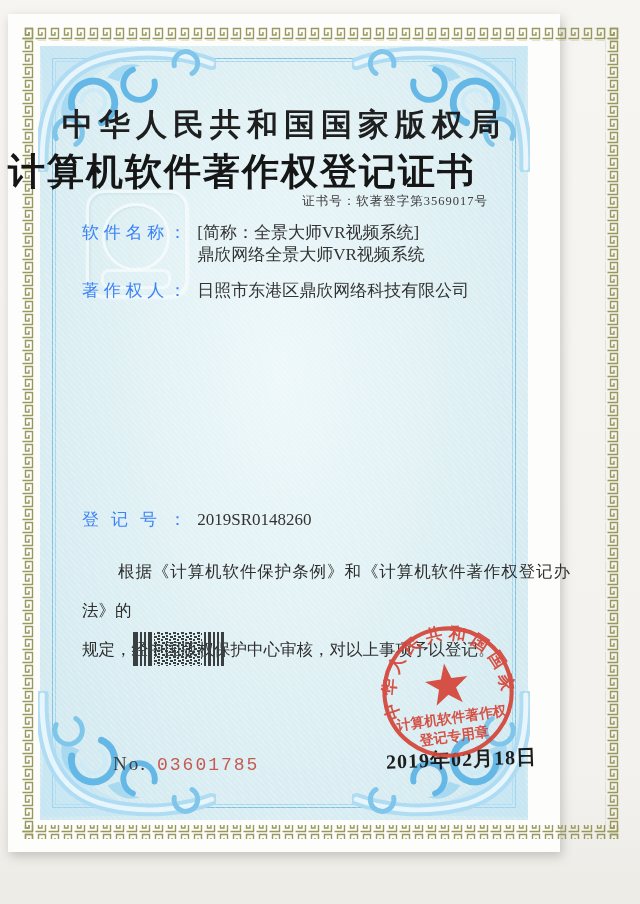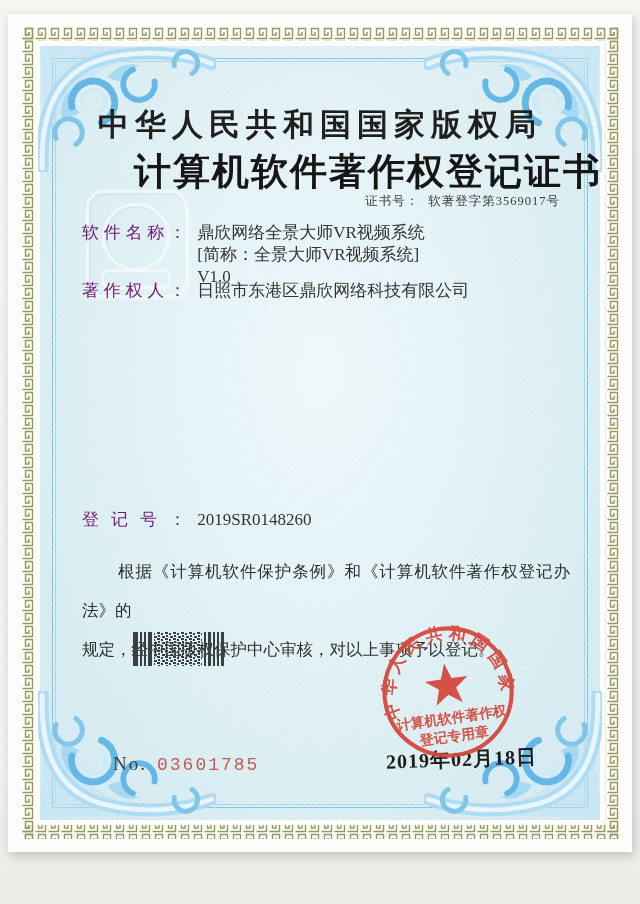--- a/index.html
+++ b/index.html
@@ -1,50 +1,50 @@
 <!DOCTYPE html>
 <html><head>
 <meta charset="utf-8">
 <style>
   html,body{margin:0;padding:0;width:640px;height:904px;overflow:hidden;
     background:linear-gradient(180deg,#f6f5f2 0%,#f3f2ee 85%,#edebe6 100%);
     font-family:"Liberation Serif","DejaVu Serif",serif;}
-  .paper{position:absolute;left:8px;top:14px;width:624px;height:838px;background:#fdfdfc;
+  .paper{position:absolute;left:8px;top:14px;width:552px;height:838px;background:#fdfdfc;
     box-shadow:2px 4px 10px rgba(110,110,100,.35);}
   
   .gk-frame{position:absolute;left:13px;top:13px;width:598px;height:812px;}
   .blue-area{position:absolute;left:32px;top:32px;right:32px;bottom:32px;
     background:radial-gradient(ellipse at 50% 42%,#eef8fa 0%,#ddeff3 55%,#cfe8ef 100%);}
   .blue-area::after{content:"";position:absolute;inset:0;
     background:repeating-linear-gradient(47deg,rgba(255,255,255,.22) 0 1px,transparent 1px 4px);}
   .pinstripe-outer{position:absolute;left:12px;top:12px;right:12px;bottom:12px;
     border:1px solid #7fc2e2;}
   .pinstripe-inner{position:absolute;inset:2px;border:1px solid #a5d7ee;}
   .corner{position:absolute;width:178px;height:128px;z-index:2;opacity:.95;}
   .corner.tl{left:30px;top:30px;}
   .corner.tr{right:30px;top:30px;transform:scaleX(-1);}
   .corner.bl{left:30px;bottom:33px;transform:scaleY(-1);}
   .corner.br{right:30px;bottom:33px;transform:scale(-1,-1);}
   .content{position:absolute;inset:0;z-index:3;color:#262626;}
   .title1{position:absolute;top:90px;left:0;width:100%;text-align:center;
     font-size:31px;font-weight:700;letter-spacing:6px;color:#1f1f1f;white-space:nowrap;}
-  .title2{position:absolute;top:133px;left:0;width:100%;text-align:center;
-    font-size:37px;font-weight:700;letter-spacing:2px;color:#161616;white-space:nowrap;padding-left:48px;}
+  .title2{position:absolute;top:133px;left:0;width:100%;text-align:left;
+    font-size:37px;font-weight:700;letter-spacing:2px;color:#161616;white-space:nowrap;}
   .certno{position:absolute;top:179px;right:72px;font-size:12.5px;color:#3a3a3a;letter-spacing:1px;}
-  .certno .v{margin-left:9px;}
+  .certno .v{}
   .watermark{position:absolute;left:78px;top:176px;width:96px;height:102px;opacity:.65;
     border:3px solid rgba(255,255,255,.85);border-radius:18px;
     box-shadow:inset 1px 1px 3px rgba(150,195,205,.45),1px 1px 2px rgba(255,255,255,.9);}
   .watermark .wm-circle{position:absolute;left:13px;top:10px;width:62px;height:62px;border-radius:50%;
     border:3px solid rgba(255,255,255,.9);box-shadow:inset 1px 1px 2px rgba(150,195,205,.4);}
   .watermark .wm-base{position:absolute;left:12px;bottom:6px;width:64px;height:14px;border-radius:8px;
     border:3px solid rgba(255,255,255,.85);}
   .field-row{position:absolute;left:74px;font-size:17px;line-height:22px;white-space:nowrap;}
   .flabel{display:inline-block;width:104px;text-align:justify;text-align-last:justify;
-    vertical-align:top;color:#701a75;}
+    vertical-align:top;color:#3b82f6;}
   .fvalue{display:inline-block;vertical-align:top;margin-left:7px;color:#333;}
   .fline{display:block;}
   .fline:empty{display:none;}
   .statement{position:absolute;left:74px;top:538px;width:488px;font-size:16.5px;
     line-height:39px;color:#2e2e2e;text-align:justify;}
   .statement .l1{display:block;text-indent:36px;font-family:Liberation Serif, serif;}
   .statement .l2{display:block;}
   .barcode{position:absolute;left:125px;top:618px;}
   .serial{position:absolute;left:105px;top:739px;white-space:nowrap;}
   .serial .no-label{font-size:19px;letter-spacing:2px;color:#404040;}
@@ -119,23 +119,22 @@
     <div class="title1">中华人民共和国国家版权局</div>
     <div class="title2">计算机软件著作权登记证书</div>
 
     <div class="certno">
       <span>证书号：</span><span class="v">软著登字第3569017号</span>
     </div>
 
     <div class="field-row" style="top:208px">
       <span class="flabel">软件名称：</span>
       <span class="fvalue">
+        <span class="fline">[简称：全景大师VR视频系统]</span>
         <span class="fline">鼎欣网络全景大师VR视频系统</span>
-        <span class="fline">[简称：全景大师VR视频系统]</span>
-        <span class="fline">V1.0</span>
       </span>
     </div>
 
     <div class="field-row" style="top:266px">
       <span class="flabel">著作权人：</span>
       <span class="fvalue">日照市东港区鼎欣网络科技有限公司</span>
     </div>
 
 
 

